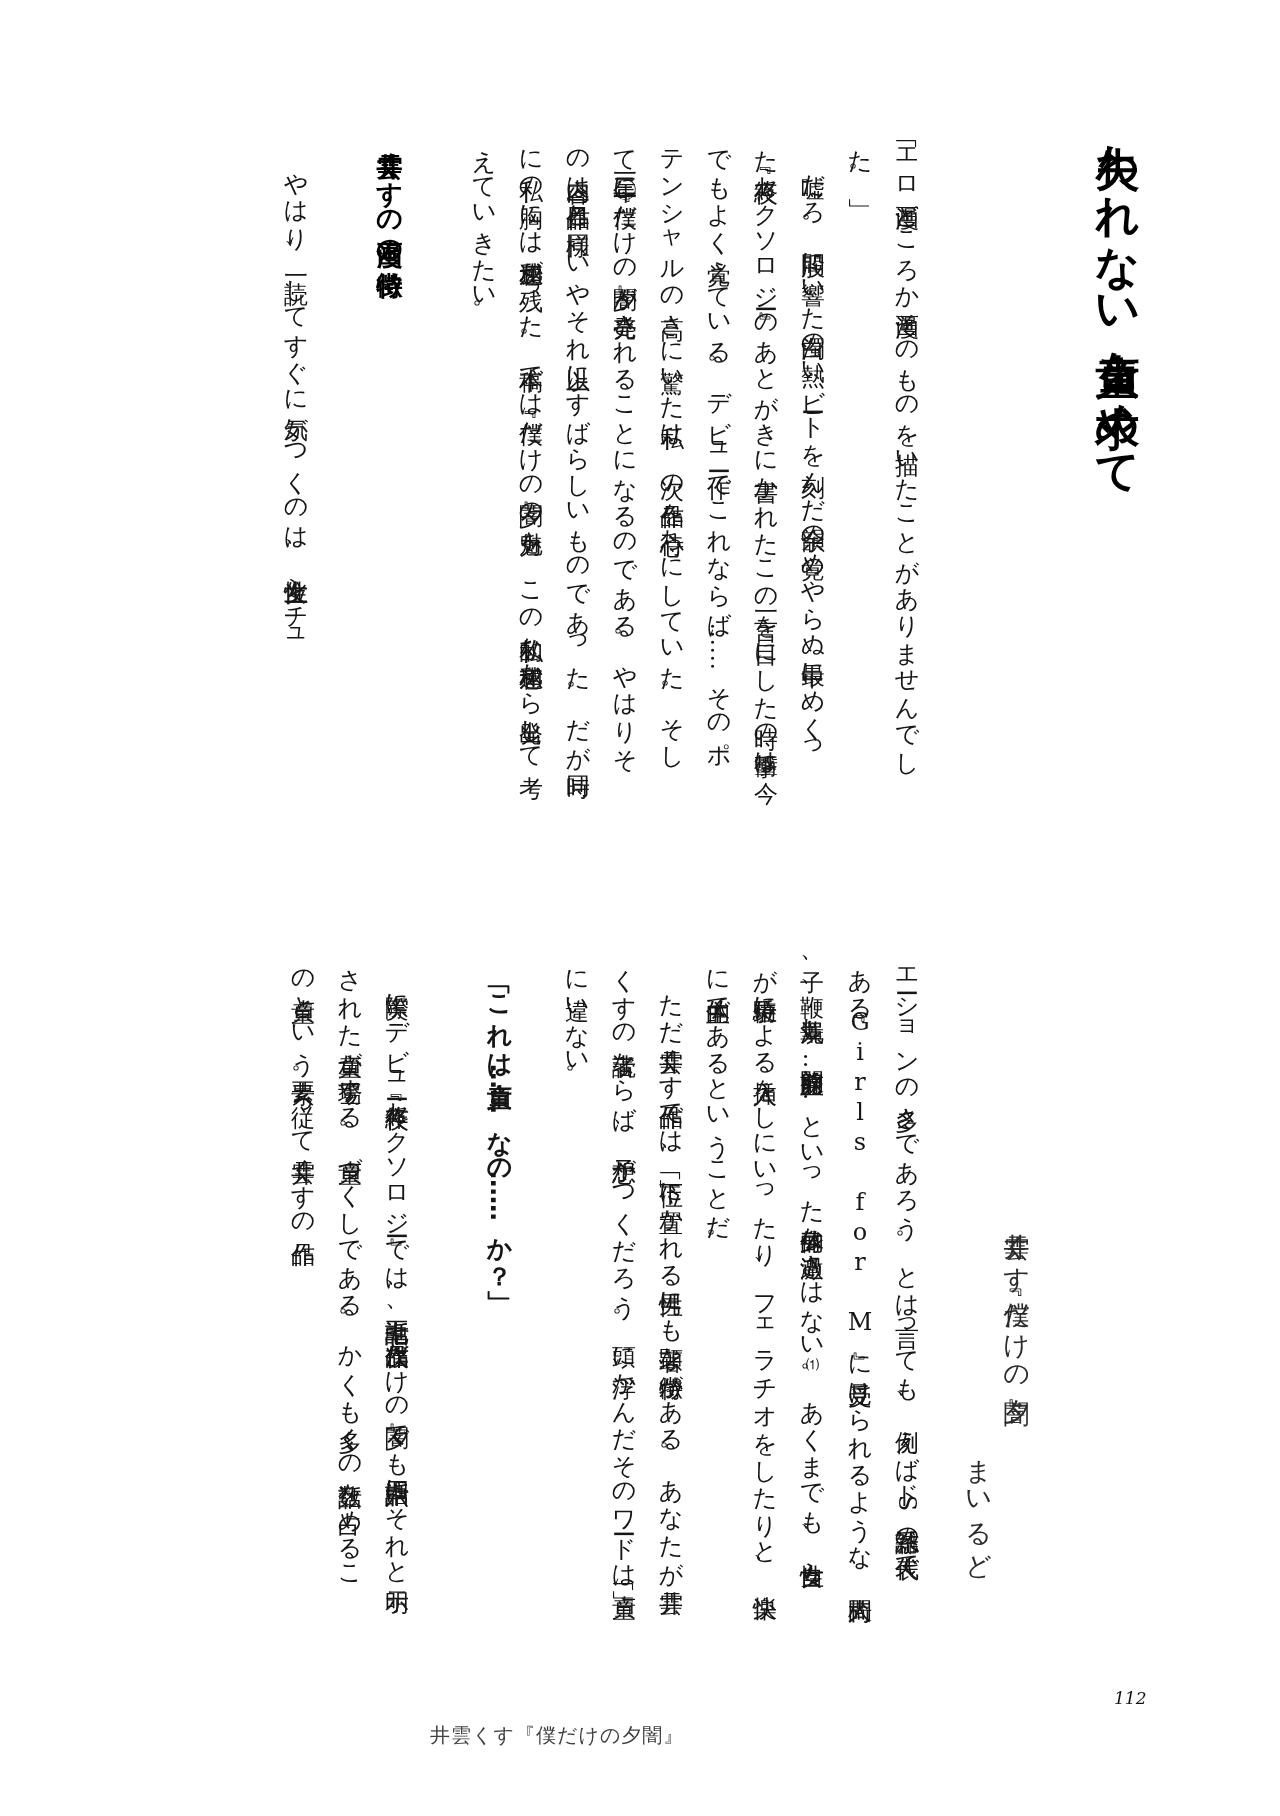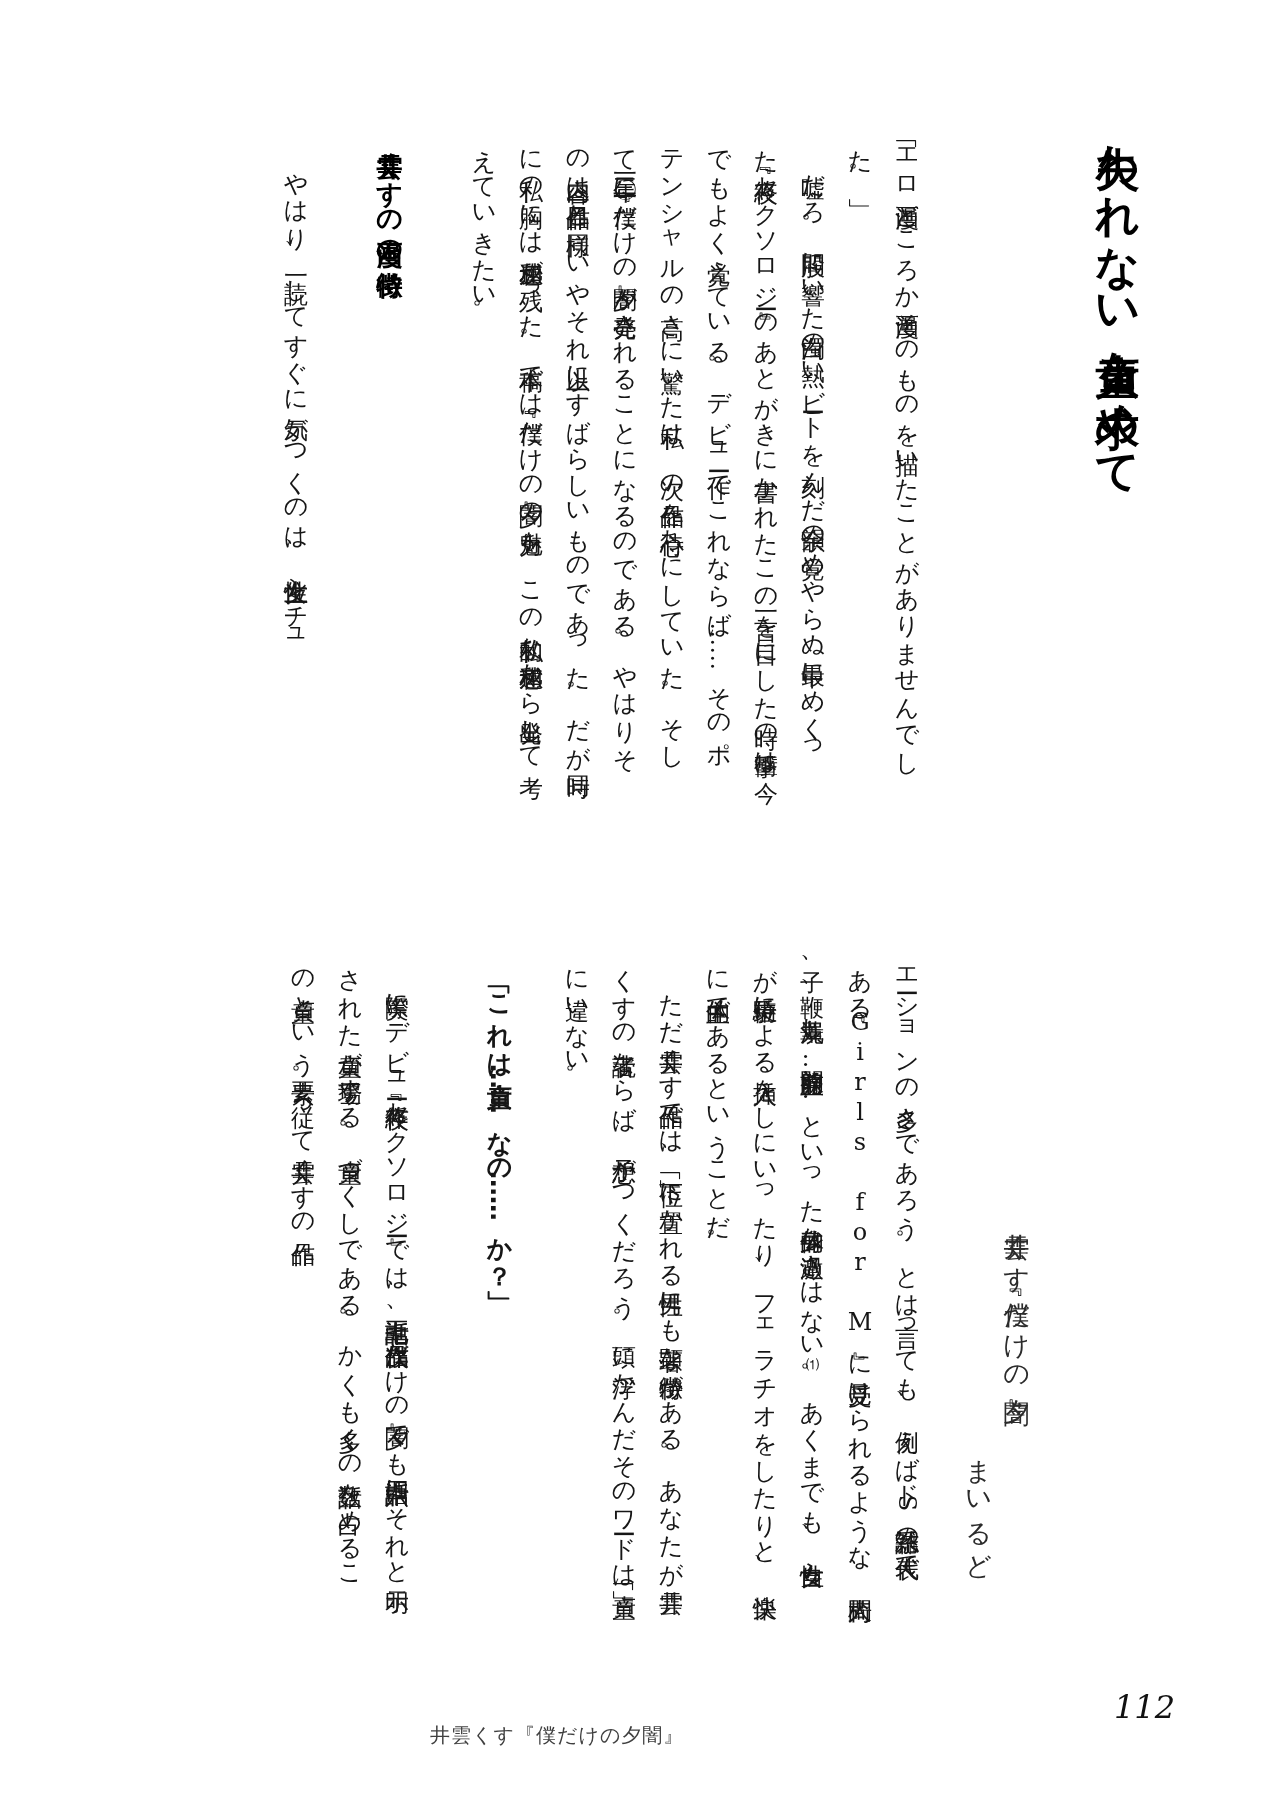--- a/index.html
+++ b/index.html
@@ -55,21 +55,21 @@
 
   
   #footer-title {
     position:absolute; left:430px; top:1722px;
     font-family:"DejaVu Sans","Liberation Sans",sans-serif;
     font-size:20px; letter-spacing:1px; color:#3f3f3f;
   }
   #page-number {
     position:absolute; left:1114px; top:1688px;
     font-family:"DejaVu Serif","Liberation Serif",serif;
-    font-style:italic; font-size:32px; color:#111;
+    font-style:italic; font-size:17px; color:#111;
   }
 </style>
 </head>
 <body>
 
 <div class="page">
 
   <div id="article-title">失われない童貞を求めて</div>
 
   <div class="band" id="band-top">

